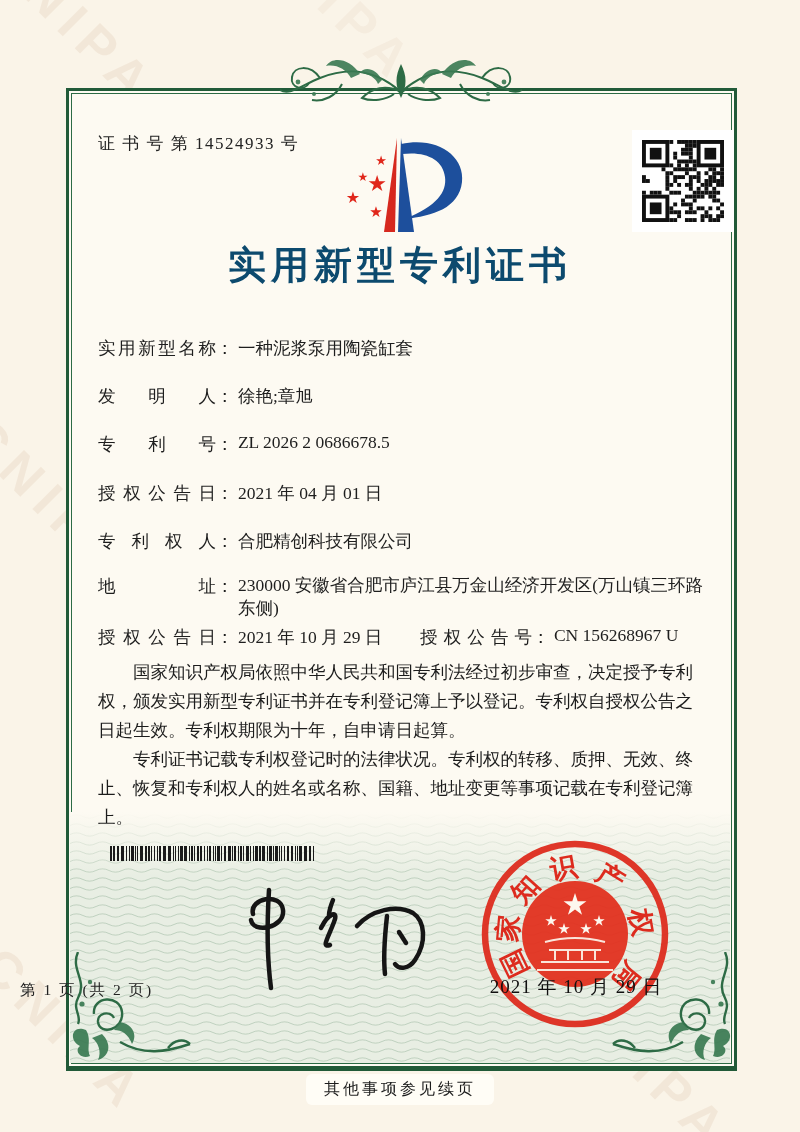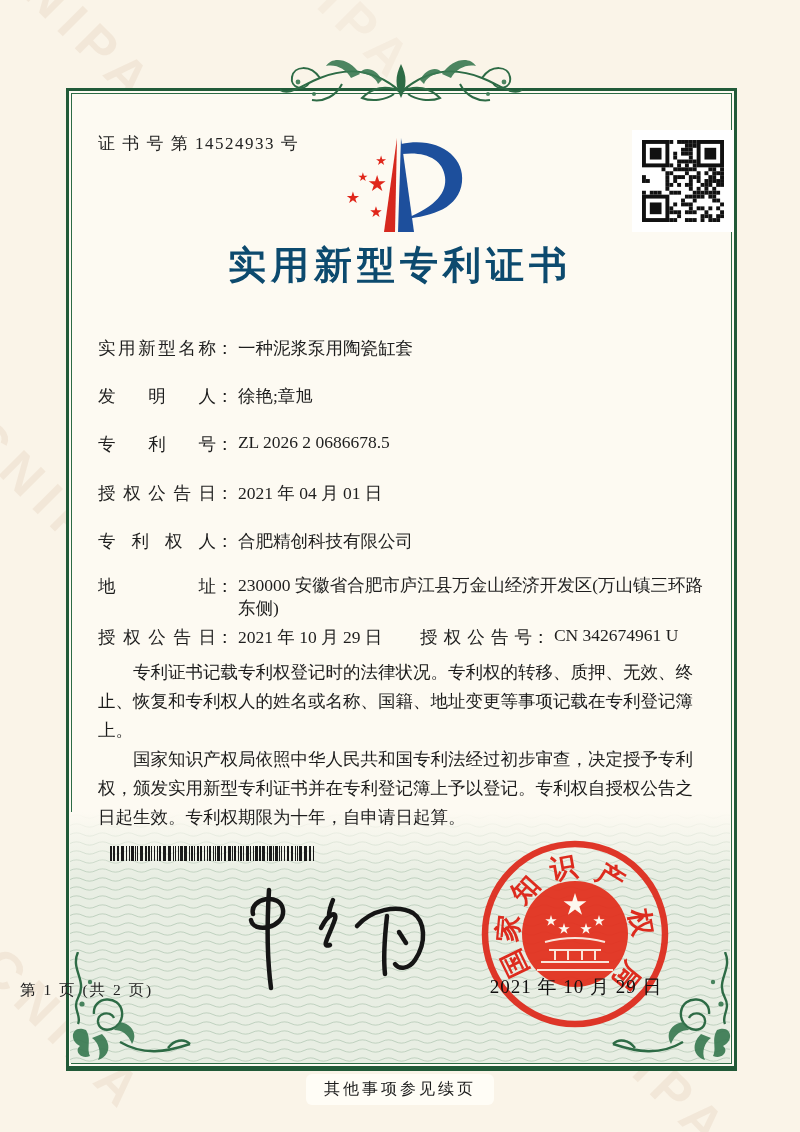--- a/index.html
+++ b/index.html
@@ -348,26 +348,26 @@
   <div class="frow" style="top:574px">
     <span class="flabel">地址</span><span class="fcolon">：</span>
     <span class="fvalue wrap">230000 安徽省合肥市庐江县万金山经济开发区(万山镇三环路东侧)</span>
   </div>
   <div class="frow" style="top:625px">
     <span class="flabel">授权公告日</span><span class="fcolon">：</span>
     <span class="fvalue">2021 年 10 月 29 日</span>
   </div>
   <div class="frow2" style="top:625px">
     <span class="flabel2">授权公告号</span><span class="fcolon">：</span>
-    <span class="fvalue">CN 342674961 U</span>
+    <span class="fvalue">CN 156268967 U</span>
   </div>
 
   <div id="body-text">
+    <p>国家知识产权局依照中华人民共和国专利法经过初步审查，决定授予专利权，颁发实用新型专利证书并在专利登记簿上予以登记。专利权自授权公告之日起生效。专利权期限为十年，自申请日起算。</p>
     <p>专利证书记载专利权登记时的法律状况。专利权的转移、质押、无效、终止、恢复和专利权人的姓名或名称、国籍、地址变更等事项记载在专利登记簿上。</p>
-    <p>国家知识产权局依照中华人民共和国专利法经过初步审查，决定授予专利权，颁发实用新型专利证书并在专利登记簿上予以登记。专利权自授权公告之日起生效。专利权期限为十年，自申请日起算。</p>
   </div>
 
   <div id="barcode-box">
     <svg id="barcode" width="212" height="15">
         <rect x="0" y="0" width="2" height="15" fill="#1a1a1a"></rect>
         <rect x="3" y="0" width="2" height="15" fill="#1a1a1a"></rect>
         <rect x="7" y="0" width="2" height="15" fill="#1a1a1a"></rect>
         <rect x="11" y="0" width="3" height="15" fill="#1a1a1a"></rect>
         <rect x="16" y="0" width="1" height="15" fill="#1a1a1a"></rect>
         <rect x="19" y="0" width="1" height="15" fill="#1a1a1a"></rect>

